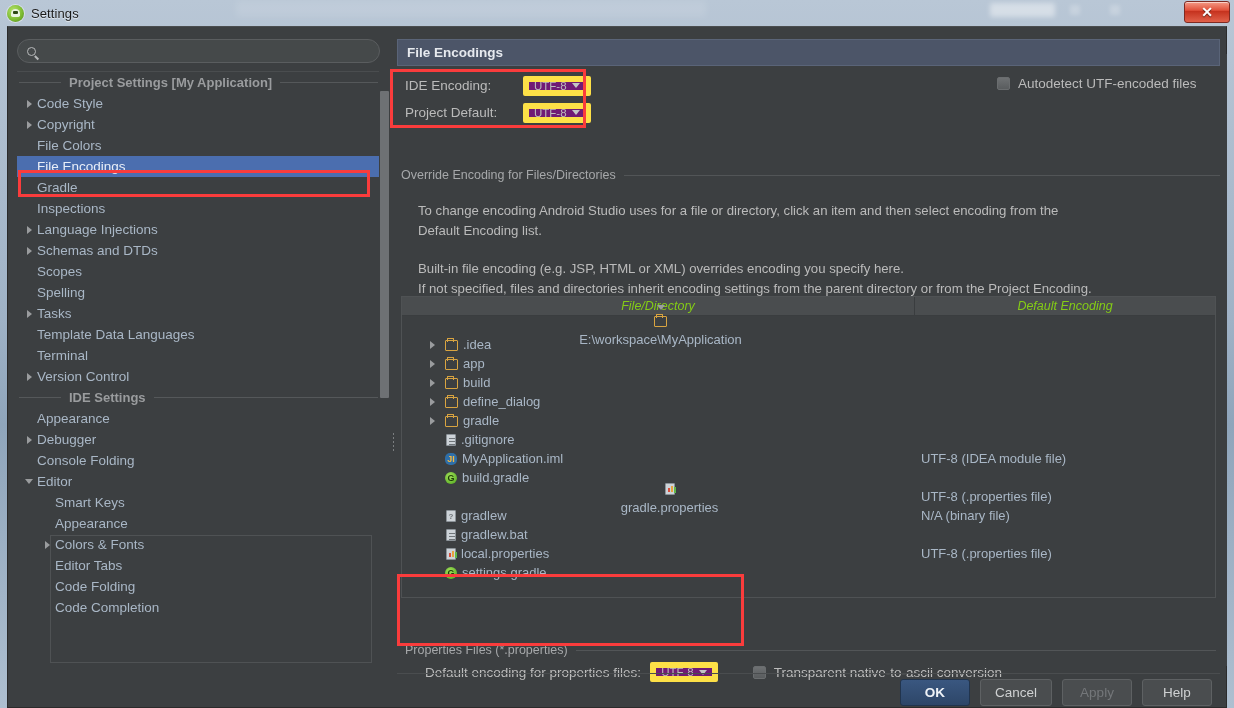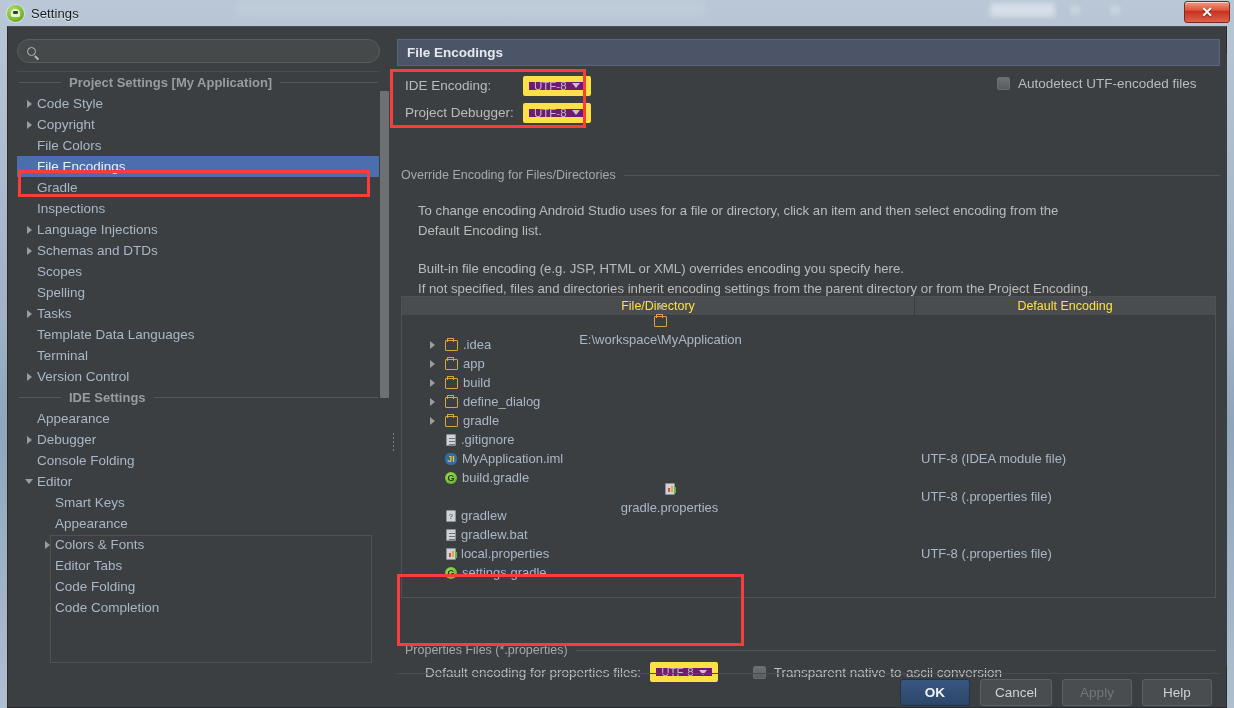--- a/index.html
+++ b/index.html
@@ -202,23 +202,24 @@
   }
   #desc-text p { margin: 0; }
   #desc-text .spacer { height: 19px; }
 
   #file-table {
     position: absolute; left: 4px; top: 257px; width: 815px; height: 302px;
     border: 1px solid #4f5254; background: #3c3f41; overflow: hidden;
   }
   #table-head { display: flex; height: 19px; background: #4a4d4f; }
   .th {
-    font-size: 12.5px; color: #fde047; display: flex; align-items: center;
+    font-size: 12.5px; color: #84cc16; display: flex; align-items: center;
     justify-content: center; height: 19px;
     border-bottom: 1px solid #3a3d3f;
+    font-style: italic;
   }
   #th-file { width: 513px; border-right: 1px solid #3a3d3f; }
   #th-enc { flex: 1; }
 
   .frow {
     display: flex; align-items: center; height: 19px; font-size: 13px; color: #a9b7c6;
     white-space: nowrap; cursor: default;
   }
   .frow .fname { display: flex; align-items: center; gap: 5px; width: 513px; }
   .frow .fenc { flex: 1; color: #a9b7c6; font-size: 13px; padding-left: 6px; }
@@ -488,21 +489,21 @@
 
     <div id="encoding-rows">
       <div class="enc-row">
         <span class="enc-label">IDE Encoding:</span>
         <span class="combo">
           <span class="val">UTF-8</span>
           <span class="caret"></span>
         </span>
       </div>
       <div class="enc-row">
-        <span class="enc-label">Project Debugger:</span>
+        <span class="enc-label">Project Default:</span>
         <span class="combo">
           <span class="val">UTF-8</span>
           <span class="caret"></span>
         </span>
       </div>
     </div>
 
     <div id="autodetect-wrap" class="chk-wrap">
       <span class="chk"></span>
       <span class="chk-label">Autodetect UTF-encoded files</span>
@@ -642,20 +643,21 @@
             <div class="fenc">UTF-8 (.properties file)</div>
           </div>
           <div class="frow">
             <div class="fname" style="padding-left: 22px;">
               <span class="tw"></span>
               <span style="display: inline-flex;">
                 <span class="fi fi-bin">?</span>
               </span>
               <span>gradlew</span>
             </div>
+            <div class="fenc">N/A (binary file)</div>
           </div>
           <div class="frow">
             <div class="fname" style="padding-left: 22px;">
               <span class="tw"></span>
               <span style="display: inline-flex;">
                 <span class="fi fi-doc"></span>
               </span>
               <span>gradlew.bat</span>
             </div>
             <div class="fenc"></div>

